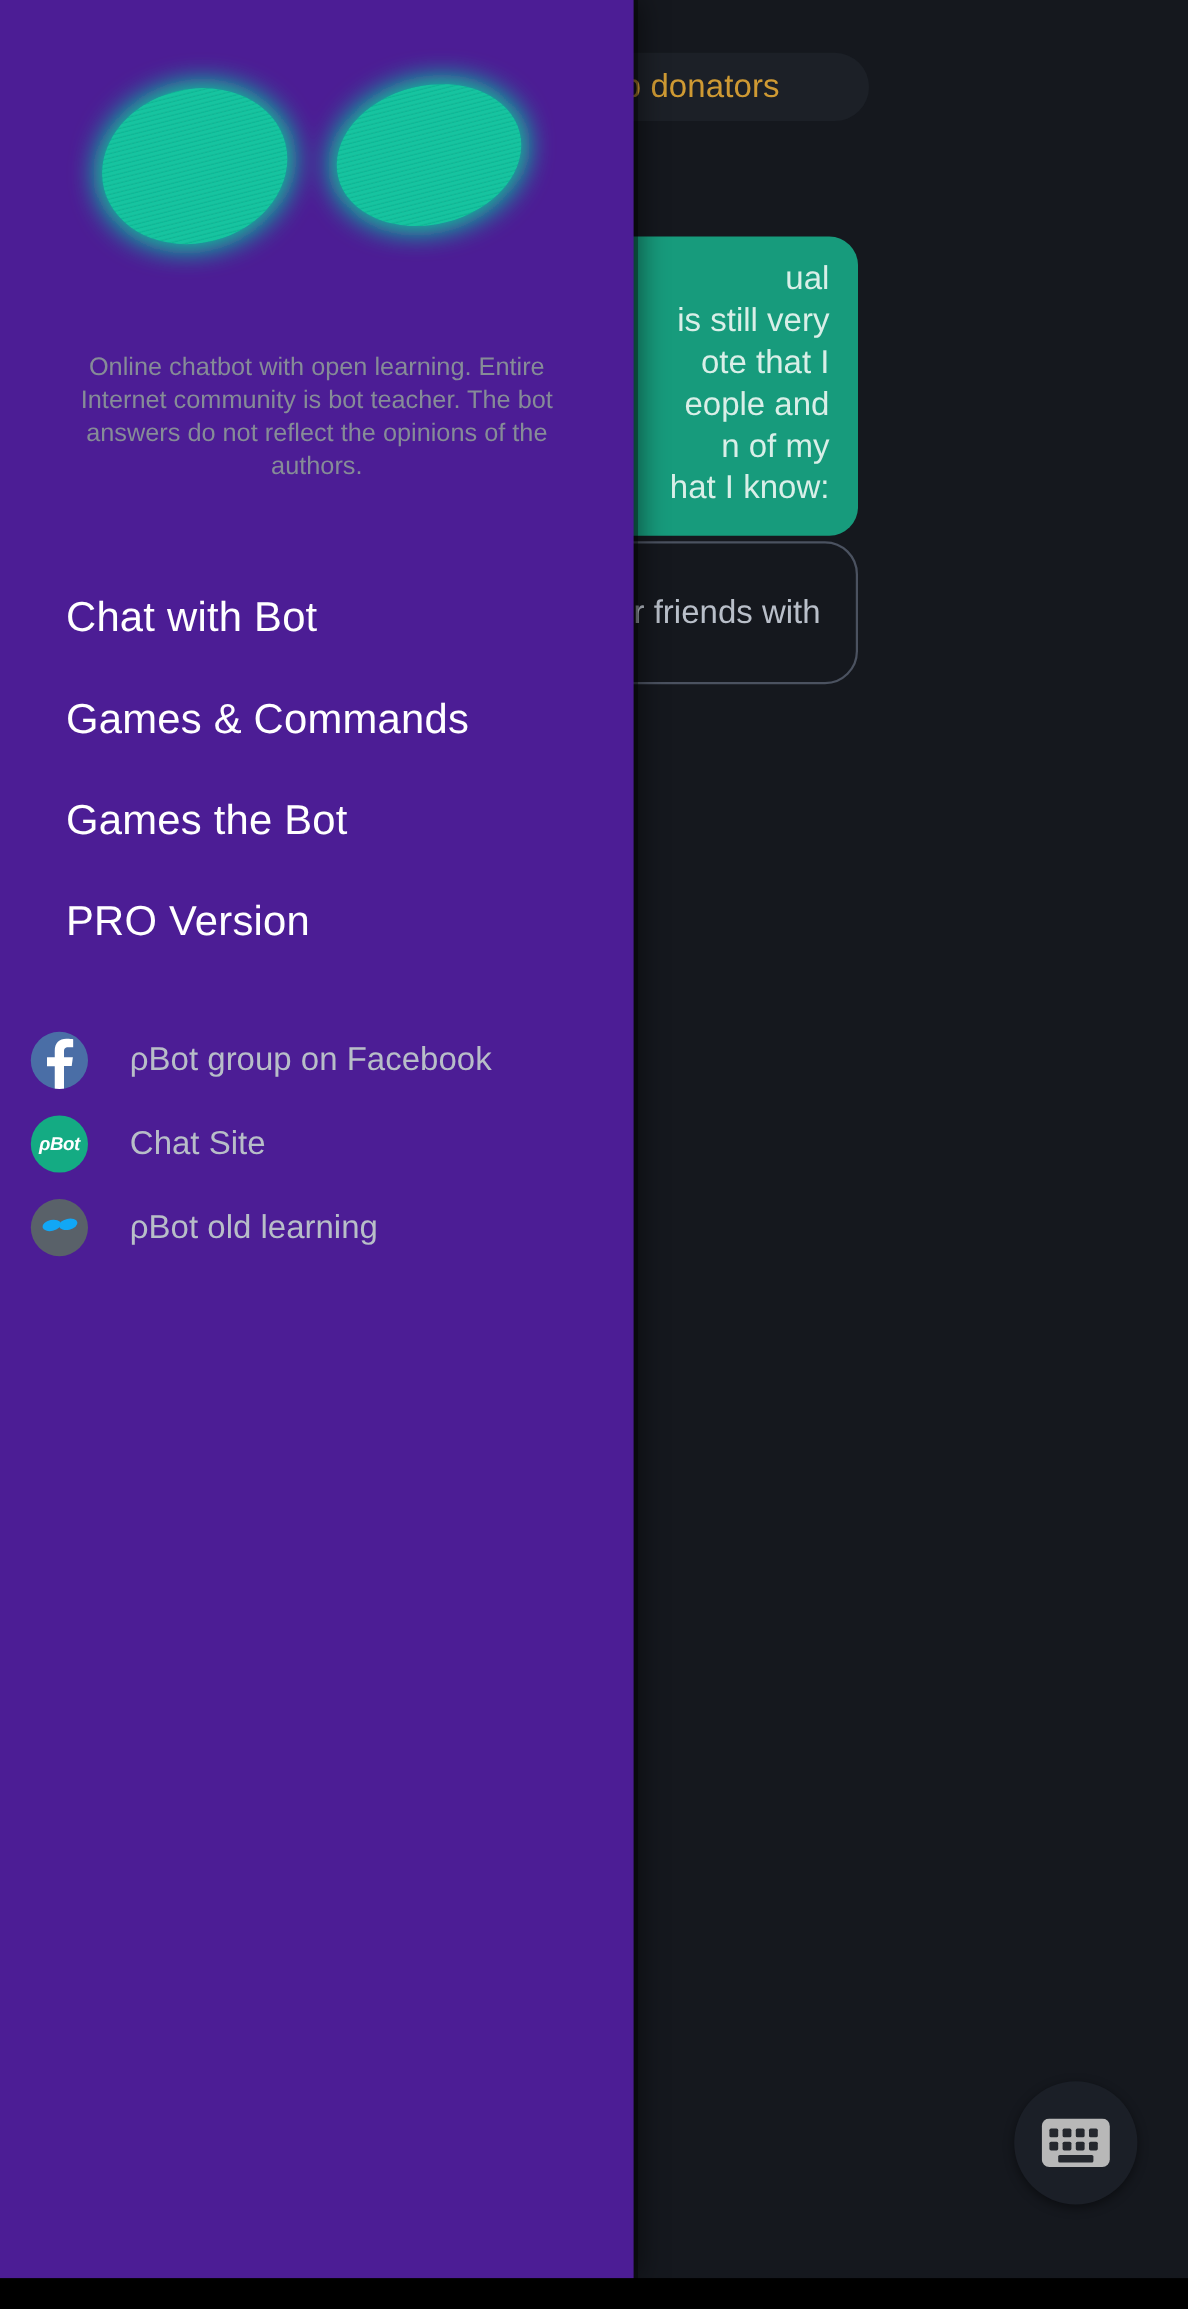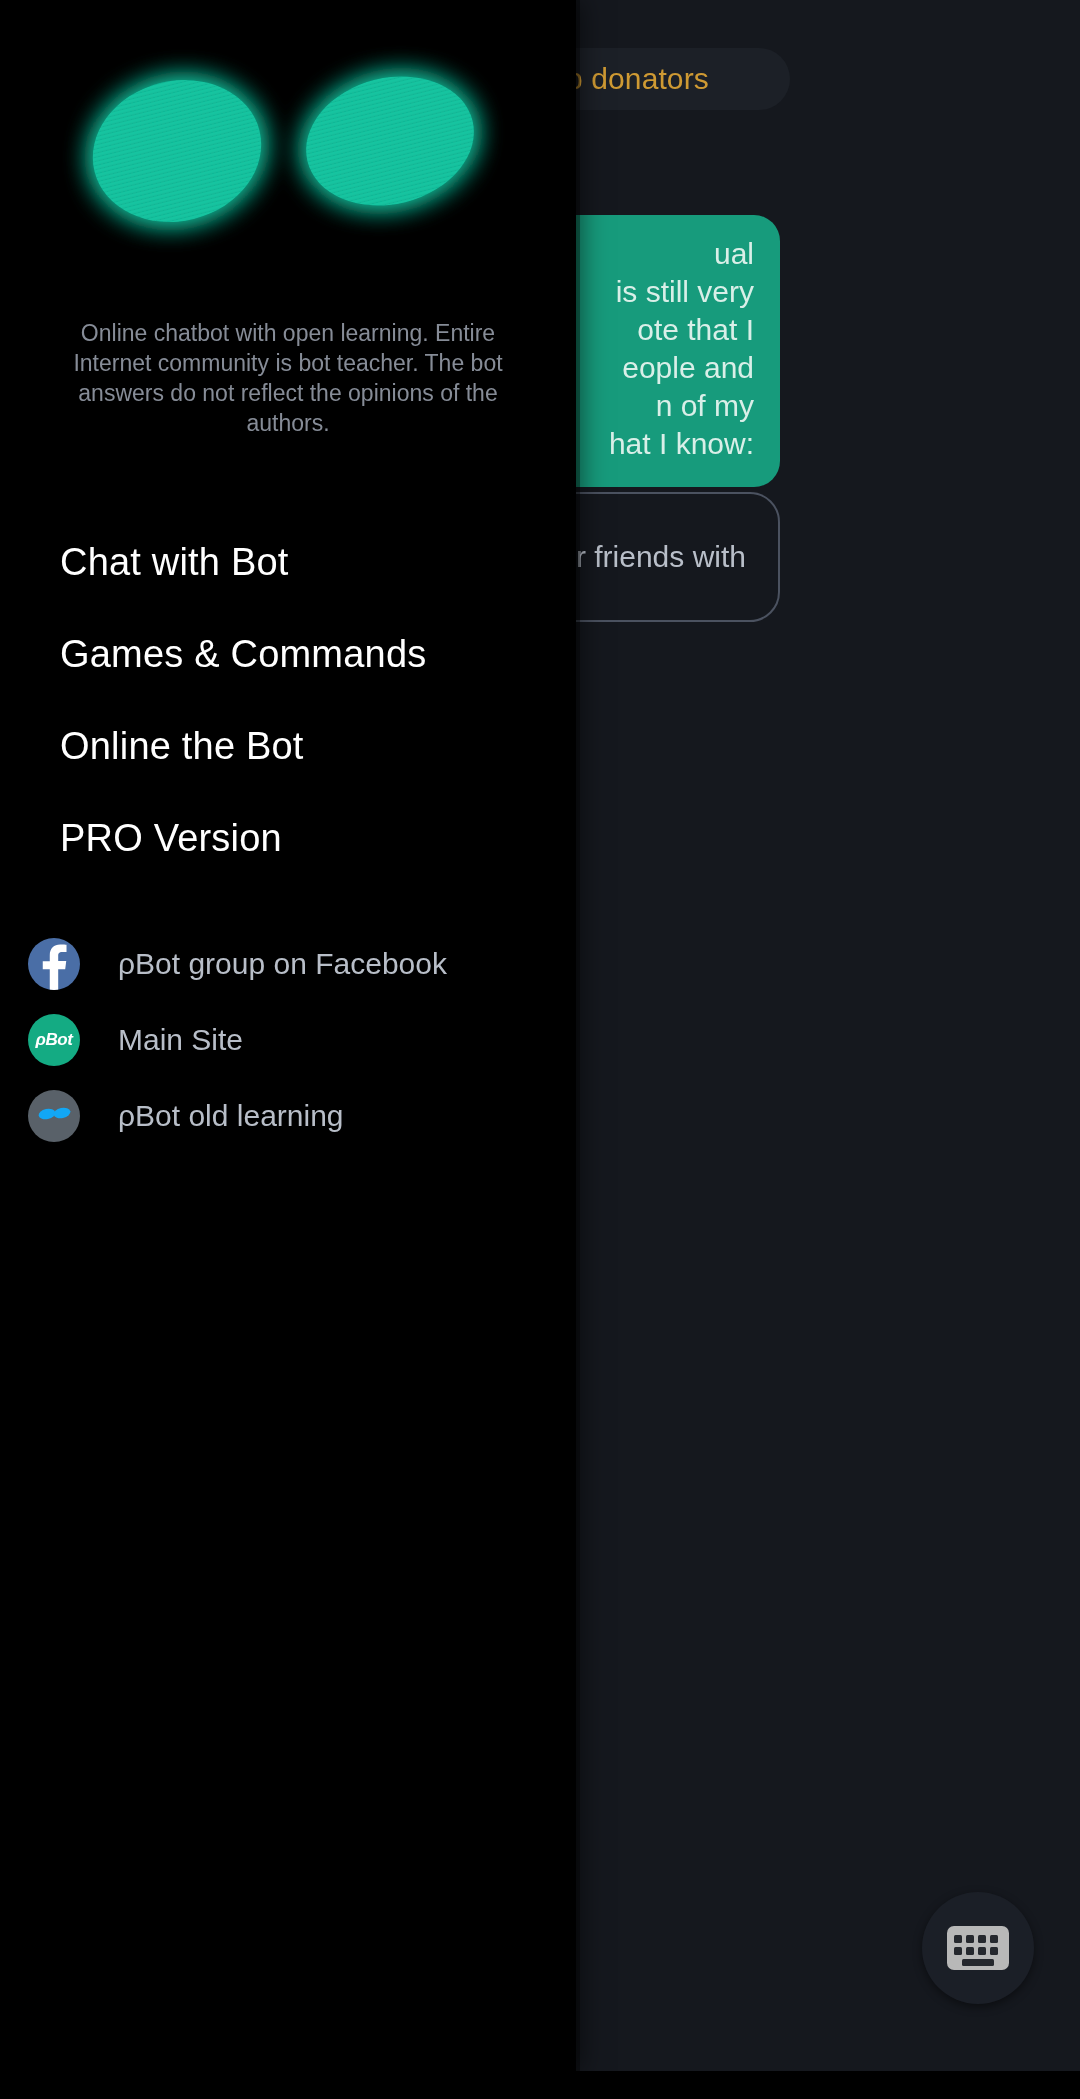--- a/index.html
+++ b/index.html
@@ -96,21 +96,21 @@
   .scrim {
     position:absolute; top:0; left:0;
     width:580px; height:2099px;
     background:rgba(0,0,0,0.35);
   }
 
   
   .drawer {
     position:absolute; top:0; left:0;
     width:576px; height:2071px;
-    background:#000000;
+    background:#4c1d95;
     box-shadow:6px 0 24px rgba(0,0,0,0.5);
     overflow:hidden;
   }
 
   .logo-wrap {
     position:relative;
     height:300px;
     margin-top:0;
   }
   .eyes-svg { position:absolute; top:18px; left:40px; }
@@ -239,40 +239,40 @@
           <ellipse cx="350" cy="123" rx="85" ry="63" fill="url(#scan)" transform="rotate(-14 350 123)"></ellipse>
         </g>
       </svg>
     </div>
 
     <p class="tagline">Online chatbot with open learning. Entire Internet community is bot teacher. The bot answers do not reflect the opinions of the authors.</p>
 
     <div class="menu">
       <a class="menu-item">Chat with Bot</a>
       <a class="menu-item">Games &amp; Commands</a>
-      <a class="menu-item">Online the Bot</a>
+      <a class="menu-item">Games the Bot</a>
       <a class="menu-item">PRO Version</a>
     </div>
 
     <div class="links">
 
       <a class="link-item">
         <span class="link-icon fb">
           <svg width="52" height="52" viewBox="0 0 52 52">
             <path d="M30.2 52V31.2h7l1.05-8.1H30.2v-5.2c0-2.35.65-3.95 4.02-3.95h4.3V6.7c-.74-.1-3.3-.32-6.28-.32-6.22 0-10.47 3.8-10.47 10.76v6h-7.02v8.1h7.02V52h8.43z" fill="#ffffff"></path>
           </svg>
         </span>
         <span class="link-label">ρBot group on Facebook</span>
       </a>
 
       <a class="link-item">
         <span class="link-icon pbot">
           <span>ρBot</span>
         </span>
-        <span class="link-label">Main Site</span>
+        <span class="link-label">Chat Site</span>
       </a>
 
       <a class="link-item">
         <span class="link-icon oldbot">
           <svg width="52" height="52" viewBox="0 0 52 52">
             <ellipse cx="19" cy="24" rx="8.5" ry="5" fill="#12a7f5" transform="rotate(-12 19 24)"></ellipse>
             <ellipse cx="34" cy="23" rx="8.5" ry="5" fill="#12a7f5" transform="rotate(-12 34 23)"></ellipse>
           </svg>
         </span>
         <span class="link-label">ρBot old learning</span>

